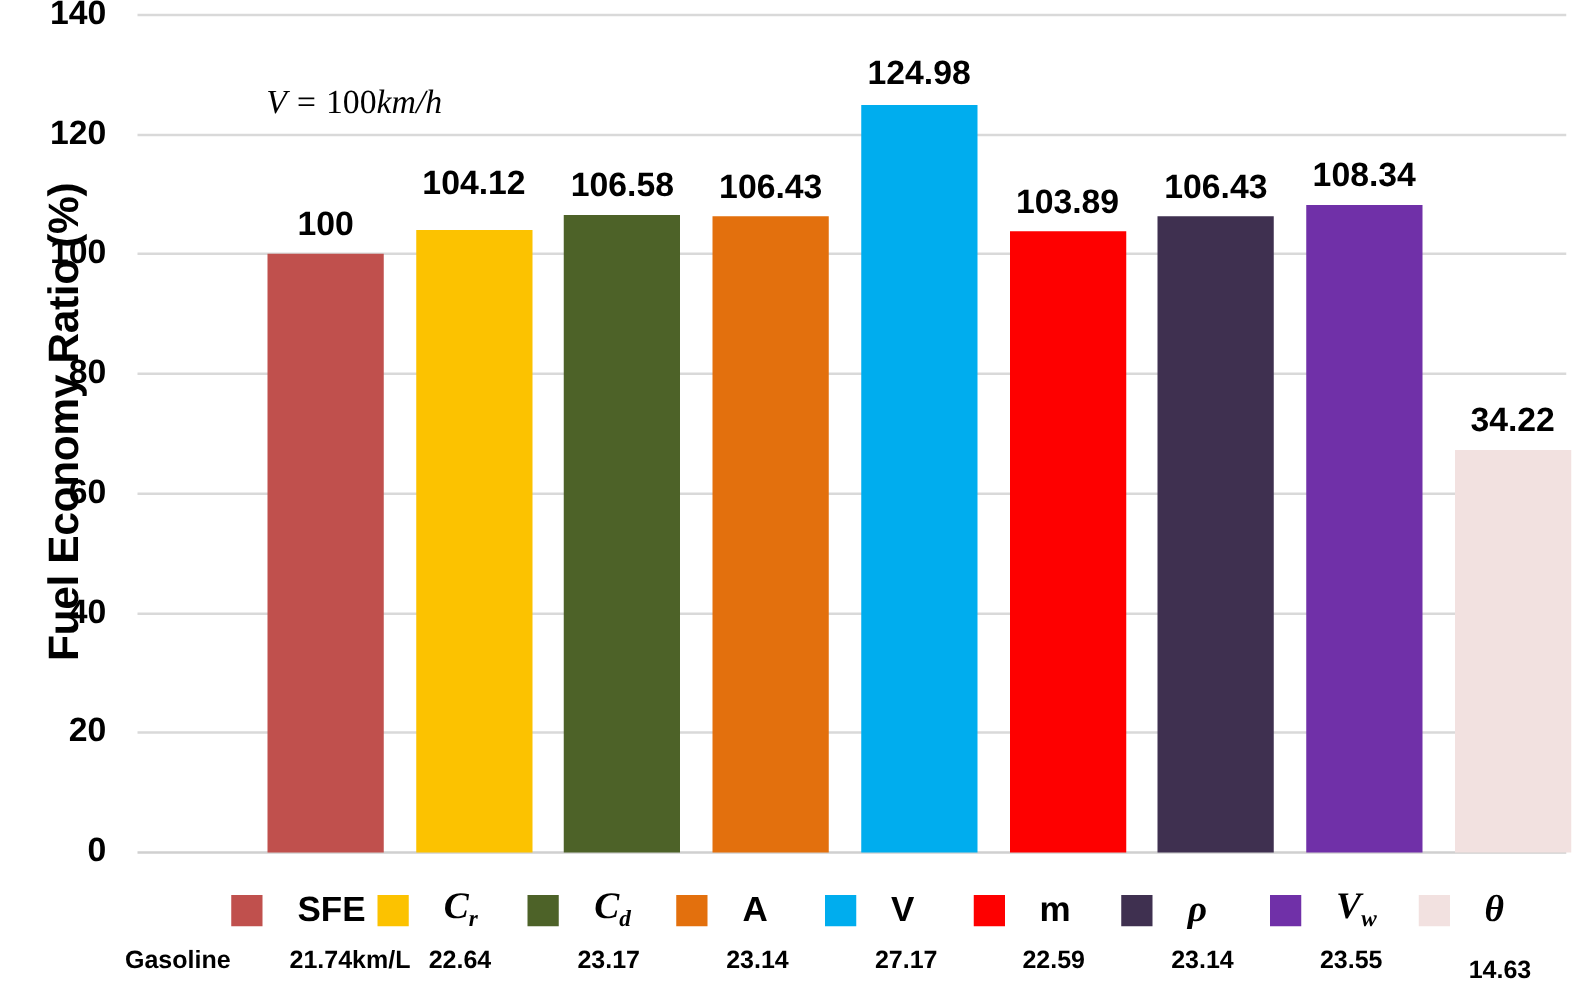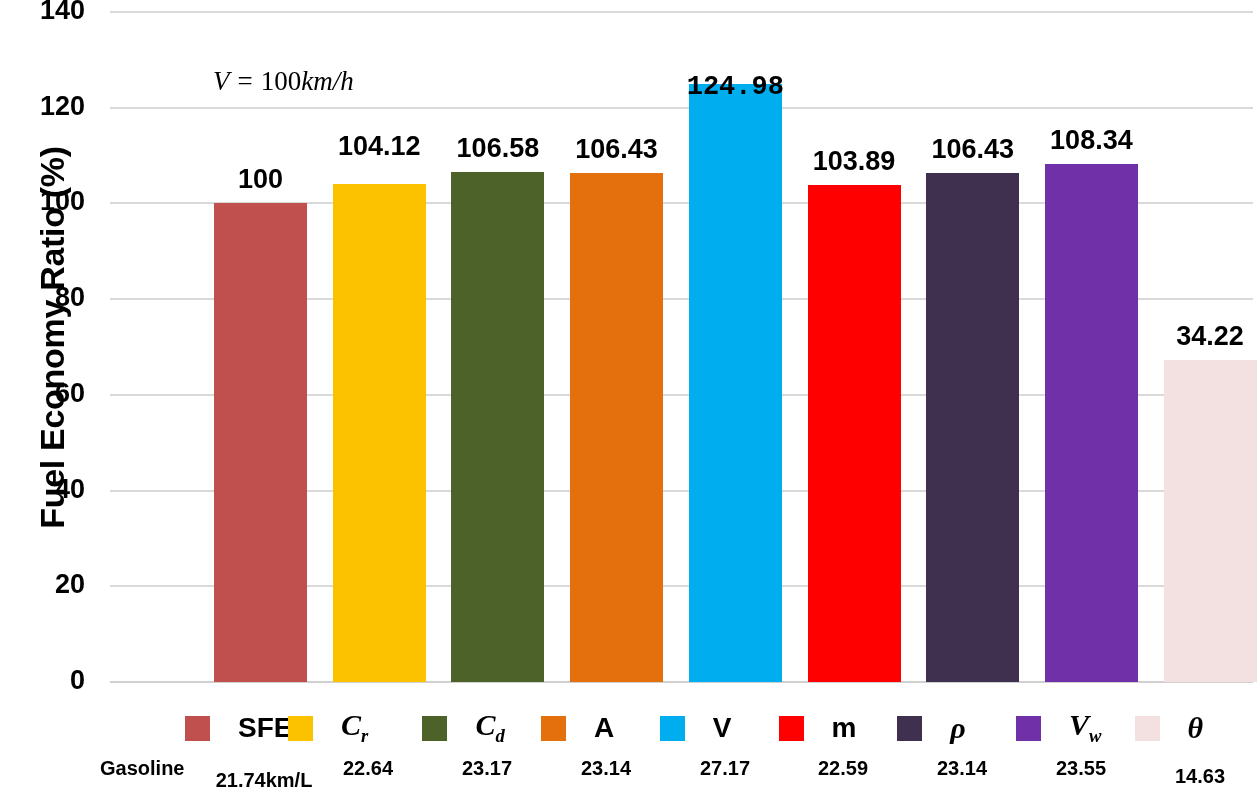--- a/index.html
+++ b/index.html
@@ -92,21 +92,21 @@
         <div class="bar-slot" style="left: 341.4px; width: 93px;">
           <div class="bar" style="height: 510.061px; background: rgb(77, 98, 40);"></div>
           <div class="bar-label" style="bottom: 518.061px;">106.58</div>
         </div>
         <div class="bar-slot" style="left: 460.1px; width: 93px;">
           <div class="bar" style="height: 509.344px; background: rgb(227, 112, 13);"></div>
           <div class="bar-label" style="bottom: 517.344px;">106.43</div>
         </div>
         <div class="bar-slot" style="left: 578.8px; width: 93px;">
           <div class="bar" style="height: 598.119px; background: rgb(0, 173, 238);"></div>
-          <div class="bar-label" style="bottom: 580px; font-family: Liberation Mono, monospace;">124.98</div>
+          <div class="bar-label" style="bottom: 608px;">124.98</div>
         </div>
         <div class="bar-slot" style="left: 697.5px; width: 93px;">
           <div class="bar" style="height: 497.188px; background: rgb(254, 0, 0);"></div>
           <div class="bar-label" style="bottom: 505.188px;">103.89</div>
         </div>
         <div class="bar-slot" style="left: 816.2px; width: 93px;">
           <div class="bar" style="height: 509.344px; background: rgb(63, 48, 80);"></div>
           <div class="bar-label" style="bottom: 517.344px;">106.43</div>
         </div>
         <div class="bar-slot" style="left: 934.9px; width: 93px;">
@@ -122,21 +122,21 @@
 
   <div class="annotation">
     <span>V = </span><span class="num">100</span><span>km/h</span>
   </div>
 
   <div class="legend" id="legend">
       <div class="legend-item" style="left: 185px;">
         <span class="swatch" style="background: rgb(192, 80, 77);"></span>
         <span class="legend-label">SFE</span>
       </div>
-      <div class="legend-item" style="left: 288px;">
+      <div class="legend-item" style="left: 302px;">
         <span class="swatch" style="background: rgb(252, 194, 0);"></span>
         <span class="legend-label math">C<sub>r</sub></span>
       </div>
       <div class="legend-item" style="left: 422.4px;">
         <span class="swatch" style="background: rgb(77, 98, 40);"></span>
         <span class="legend-label math">C<sub>d</sub></span>
       </div>
       <div class="legend-item" style="left: 541.1px;">
         <span class="swatch" style="background: rgb(227, 112, 13);"></span>
         <span class="legend-label">A</span>
@@ -158,21 +158,21 @@
         <span class="legend-label math">V<sub>w</sub></span>
       </div>
       <div class="legend-item" style="left: 1134.6px;">
         <span class="swatch" style="background: rgb(242, 225, 224);"></span>
         <span class="legend-label math">θ</span>
       </div>
     </div>
 
   <div class="datarow" id="datarow">
       <span style="left: 100px;">Gasoline</span>
-      <span style="left: 264px; transform: translateX(-50%); margin-top: 12px;">21.74km/L</span>
+      <span style="left: 280px; transform: translateX(-50%);">21.74km/L</span>
       <span style="left: 368px; transform: translateX(-50%);">22.64</span>
       <span style="left: 487px; transform: translateX(-50%);">23.17</span>
       <span style="left: 606px; transform: translateX(-50%);">23.14</span>
       <span style="left: 725px; transform: translateX(-50%);">27.17</span>
       <span style="left: 843px; transform: translateX(-50%);">22.59</span>
       <span style="left: 962px; transform: translateX(-50%);">23.14</span>
       <span style="left: 1081px; transform: translateX(-50%);">23.55</span>
       <span style="left: 1200px; transform: translateX(-50%); margin-top: 8px;">14.63</span>
     </div>
 

